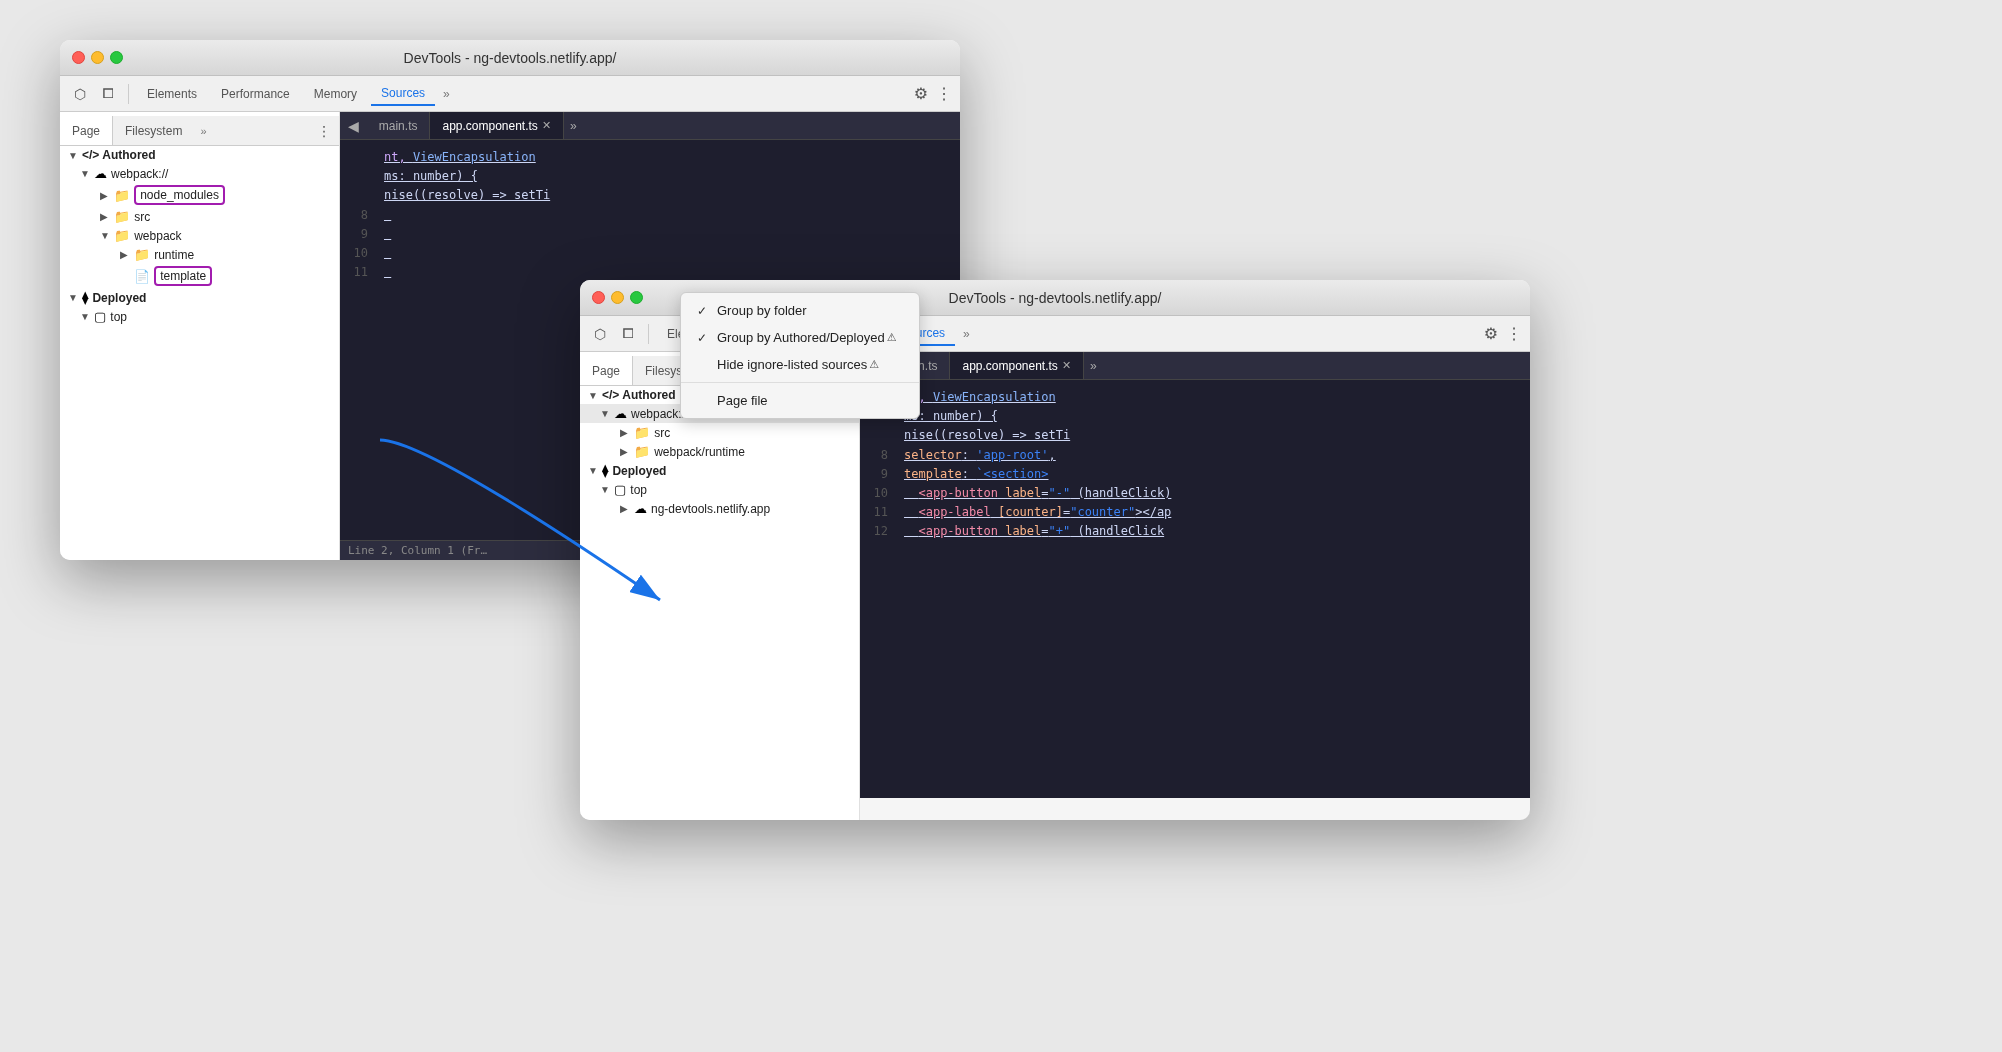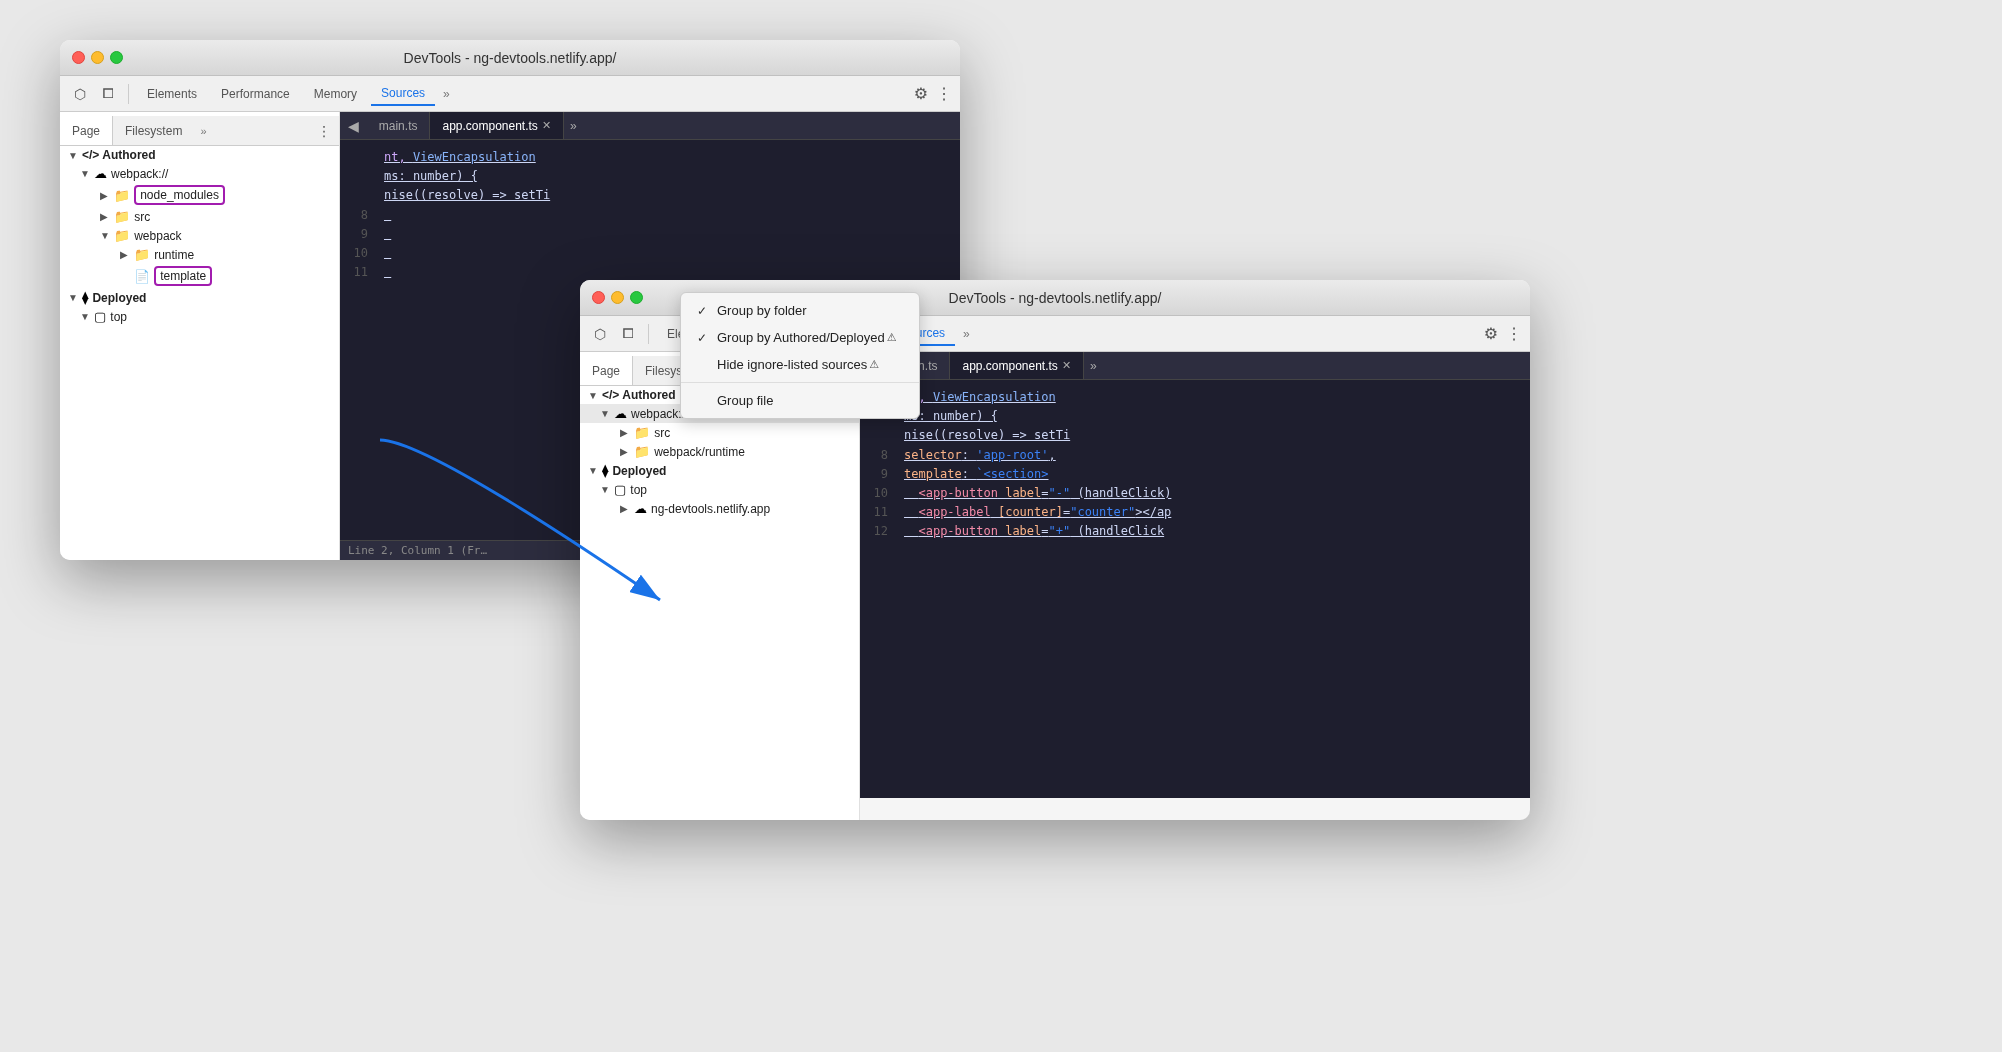--- a/index.html
+++ b/index.html
@@ -487,21 +487,21 @@
           <span class="menu-warn">⚠</span>
         </div>
         <div class="menu-item">
           <span class="menu-check">&nbsp;</span>
           <span>Hide ignore-listed sources</span>
           <span class="menu-warn">⚠</span>
         </div>
         <div class="menu-divider"></div>
         <div class="menu-item">
           <span class="menu-check">&nbsp;</span>
-          <span>Group file</span>
+          <span>Page file</span>
         </div>
       </div>
     </div>
   </div>
 </div>
 
 <svg class="arrow-svg" width="600" height="300" style="left:280px; top:380px;">
   <defs>
     <marker id="arrowhead" markerWidth="10" markerHeight="7" refX="10" refY="3.5" orient="auto">
       <polygon points="0 0, 10 3.5, 0 7" fill="#1a73e8"></polygon>

